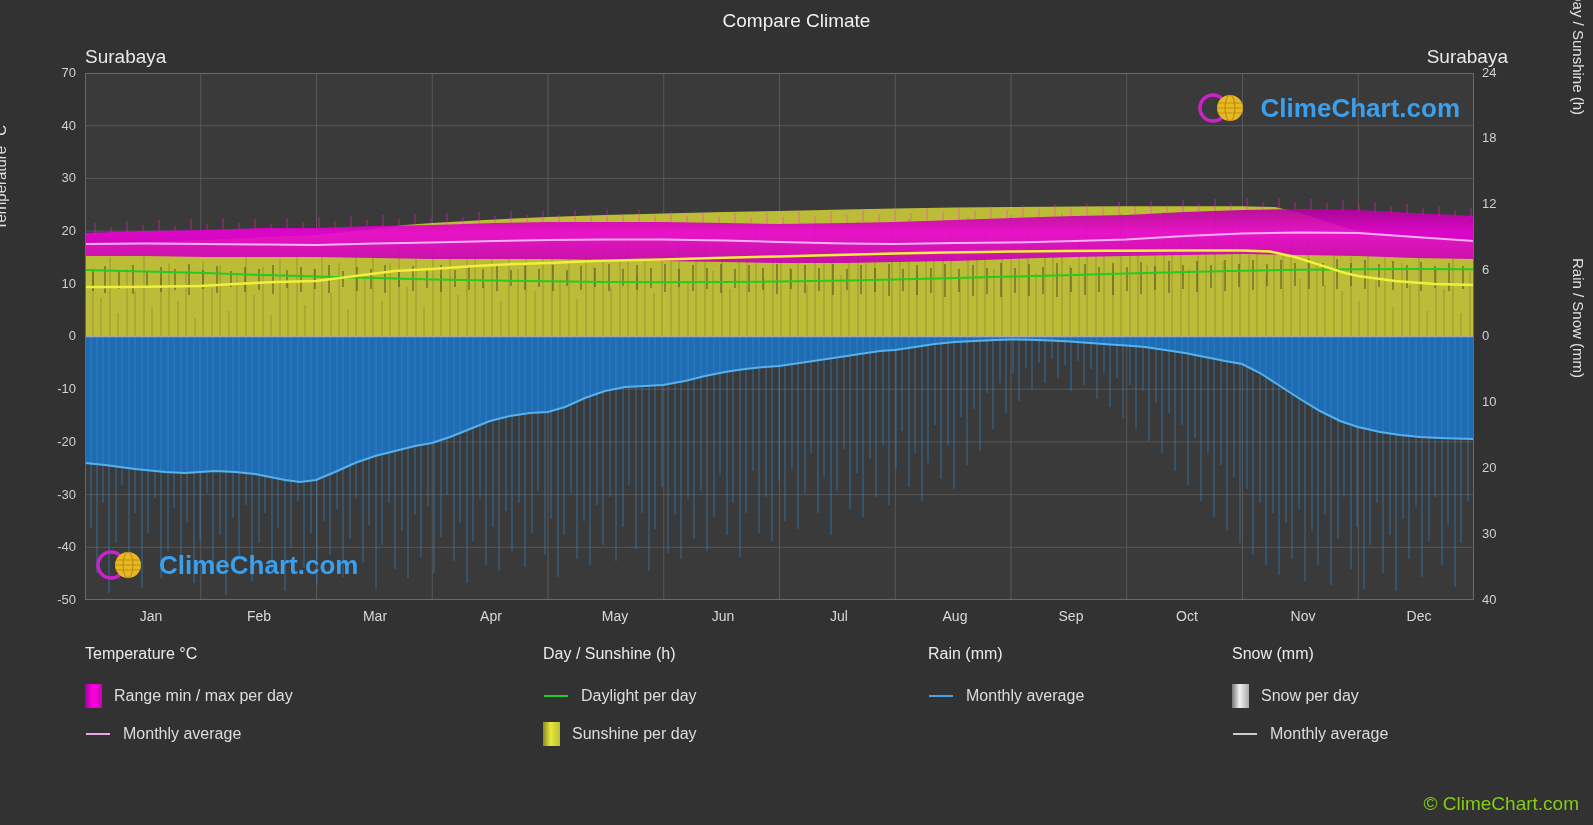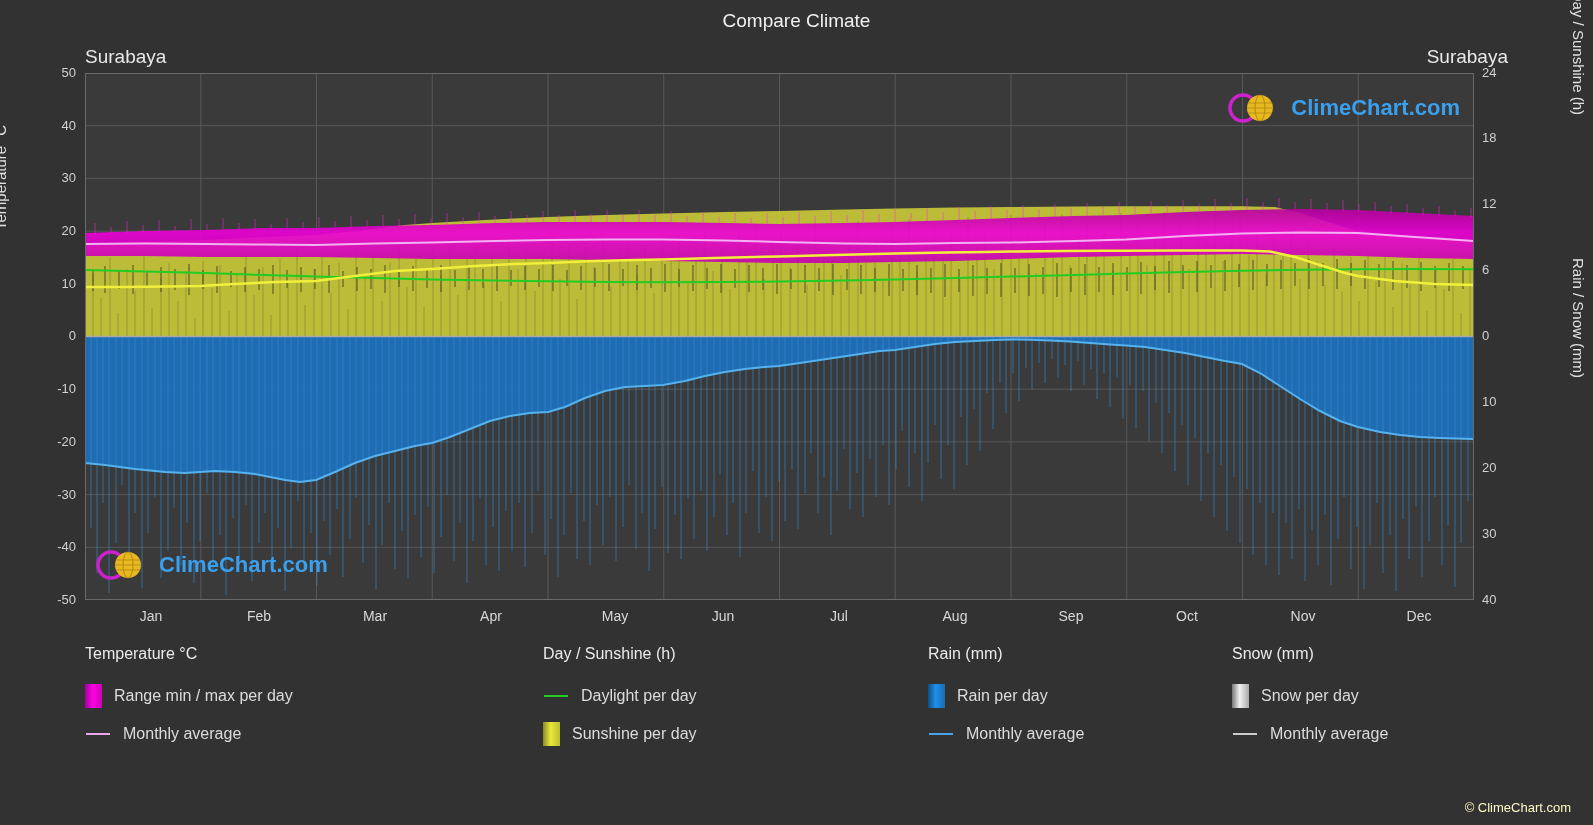--- a/index.html
+++ b/index.html
@@ -123,28 +123,28 @@
     color: #dcdcdc;
     margin-left: 12px;
   }
   .sw-box {
     width: 17px;
     height: 24px;
     display: inline-block;
   }
   #copyright {
     position: absolute;
-    right: 22px;
+    right: 14px;
     bottom: 10px;
-    font-size: 13px;
-    color: #fef9c3;
+    font-size: 19px;
+    color: #84cc16;
   }
   
   .wm { position: absolute; display: flex; align-items: center; }
-  .wm-text { font-size: 22px; font-weight: bold; margin-left: 8px; }
+  .wm-text { font-size: 26px; font-weight: bold; margin-left: 8px; }
 </style>
 </head>
 <body>
 
 <div id="title">Compare Climate</div>
 <div id="loc-left">Surabaya</div>
 <div id="loc-right">Surabaya</div>
 
 <div id="ylabel-left">Temperature °C</div>
 <div id="ylabel-r1">Day / Sunshine (h)</div>
@@ -884,21 +884,21 @@
         <line x1="20" y1="17" x2="46" y2="17"></line>
         <line x1="21" y1="22" x2="45" y2="22"></line>
       </g>
       <ellipse cx="33" cy="17" rx="5" ry="13" fill="none" stroke="#b08a10" stroke-width="1"></ellipse>
     </svg>
     <span class="wm-text"><span style="color:#3aa0ee">Clime</span><span style="color:#3aa0ee">Chart</span><span style="color:#3aa0ee">.com</span></span>
   </div>
 </div>
 <div id="plot-border"></div>
 
-<div class="ytick" style="left:46px;  top:65px;  width:30px; text-align:right;">50</div>
+<div class="ytick" style="left:46px;  top:65px;  width:30px; text-align:right;">70</div>
 <div class="ytick" style="left:46px;  top:118px; width:30px; text-align:right;">40</div>
 <div class="ytick" style="left:46px;  top:170px; width:30px; text-align:right;">30</div>
 <div class="ytick" style="left:46px;  top:223px; width:30px; text-align:right;">20</div>
 <div class="ytick" style="left:46px;  top:276px; width:30px; text-align:right;">10</div>
 <div class="ytick" style="left:46px;  top:328px; width:30px; text-align:right;">0</div>
 <div class="ytick" style="left:40px;  top:381px; width:36px; text-align:right;">-10</div>
 <div class="ytick" style="left:40px;  top:434px; width:36px; text-align:right;">-20</div>
 <div class="ytick" style="left:40px;  top:487px; width:36px; text-align:right;">-30</div>
 <div class="ytick" style="left:40px;  top:539px; width:36px; text-align:right;">-40</div>
 <div class="ytick" style="left:40px;  top:592px; width:36px; text-align:right;">-50</div>
@@ -956,26 +956,20 @@
     <div class="lg-row">
       <svg class="sw-box" width="17" height="24">
           <rect x="0" y="0" width="17" height="24" fill="url(#gSwYel)"></rect>
         </svg>
       <span class="lg-text">Sunshine per day</span>
     </div>
   </div>
 
   <div class="lg-col" style="left:928px;">
     <div class="lg-head">Rain (mm)</div>
-    <div class="lg-row">
-      <svg class="sw-box" width="17" height="24">
-          <rect x="0" y="0" width="17" height="24" fill="url(#gSwBlu)"></rect>
-        </svg>
-      <span class="lg-text">Rain per day</span>
-    </div>
     <div class="lg-row">
       <svg width="26" height="24">
           <line x1="1" y1="12" x2="25" y2="12" stroke="#4aa3e8" stroke-width="2"></line>
         </svg>
       <span class="lg-text">Monthly average</span>
     </div>
   </div>
 
   <div class="lg-col" style="left:1232px;">
     <div class="lg-head">Snow (mm)</div>

